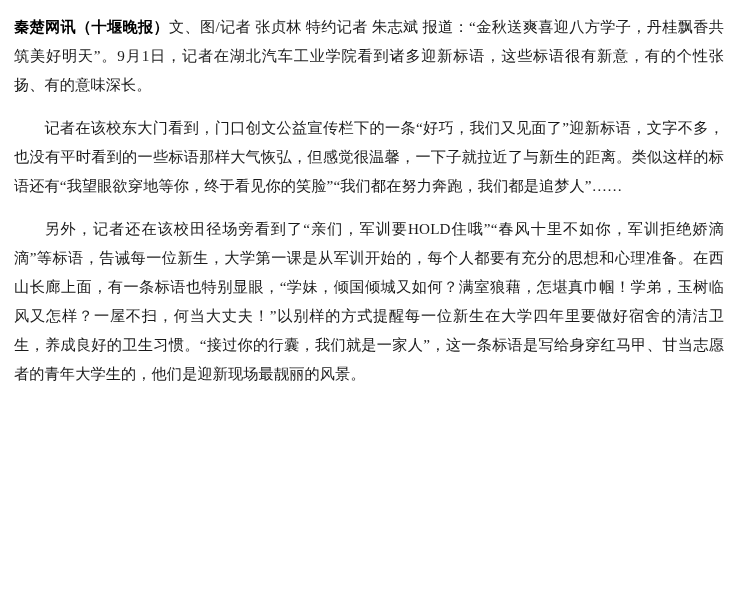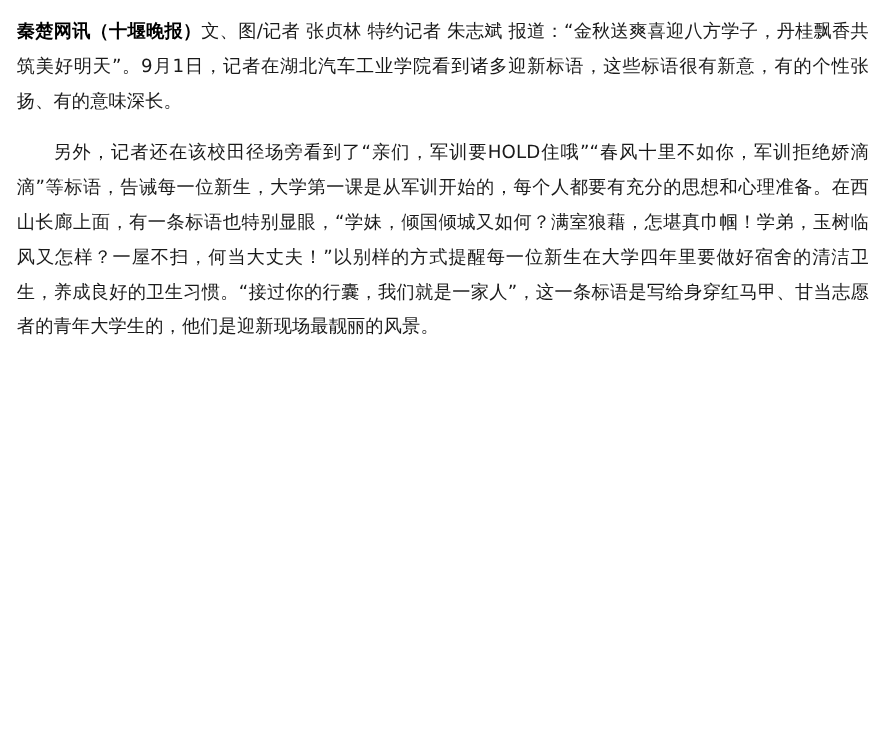--- a/index.html
+++ b/index.html
@@ -11,20 +11,21 @@
     width: 738px;
     height: 612px;
     font-family: "DejaVu Sans", "Liberation Sans", sans-serif;
     color: #1a1a1a;
     overflow: hidden;
   }
   .article {
     box-sizing: border-box;
     width: 738px;
     padding: 12px 14px 0 14px;
+    font-family: Liberation Serif, serif;
   }
   .para {
     font-size: 15.2px;
     line-height: 29px;
     text-align: justify;
     text-justify: inter-ideograph;
     margin: 0 0 14px 0;
     letter-spacing: 0.1px;
   }
   .para.indent {
@@ -40,19 +41,22 @@
 </style>
 </head>
 <body>
 
 <div class="article">
 
   <p class="para">
     <span class="lead">秦楚网讯（十堰晚报）</span><span>文、图/记者 张贞林 特约记者 朱志斌 报道：“金秋送爽喜迎八方学子，丹桂飘香共筑美好明天”。9月1日，记者在湖北汽车工业学院看到诸多迎新标语，这些标语很有新意，有的个性张扬、有的意味深长。</span>
   </p>
 
+  <p class="para indent">
+    <span>记者在该校东大门看到，门口创文公益宣传栏下的一条“好巧，我们又见面了”迎新标语，文字不多，也没有平时看到的一些标语那样大气恢弘，但感觉很温馨，一下子就拉近了与新生的距离。类似这样的标语还有“我望眼欲穿地等你，终于看见你的笑脸”“我们都在努力奔跑，我们都是追梦人”……</span>
+  </p>
 
 
   <p class="para indent">
     <span>另外，记者还在该校田径场旁看到了“亲们，军训要HOLD住哦”“春风十里不如你，军训拒绝娇滴滴”等标语，告诫每一位新生，大学第一课是从军训开始的，每个人都要有充分的思想和心理准备。在西山长廊上面，有一条标语也特别显眼，“学妹，倾国倾城又如何？满室狼藉，怎堪真巾帼！学弟，玉树临风又怎样？一屋不扫，何当大丈夫！”以别样的方式提醒每一位新生在大学四年里要做好宿舍的清洁卫生，养成良好的卫生习惯。“接过你的行囊，我们就是一家人”，这一条标语是写给身穿红马甲、甘当志愿者的青年大学生的，他们是迎新现场最靓丽的风景。</span>
   </p>
 
 </div>
 
 </body></html>

